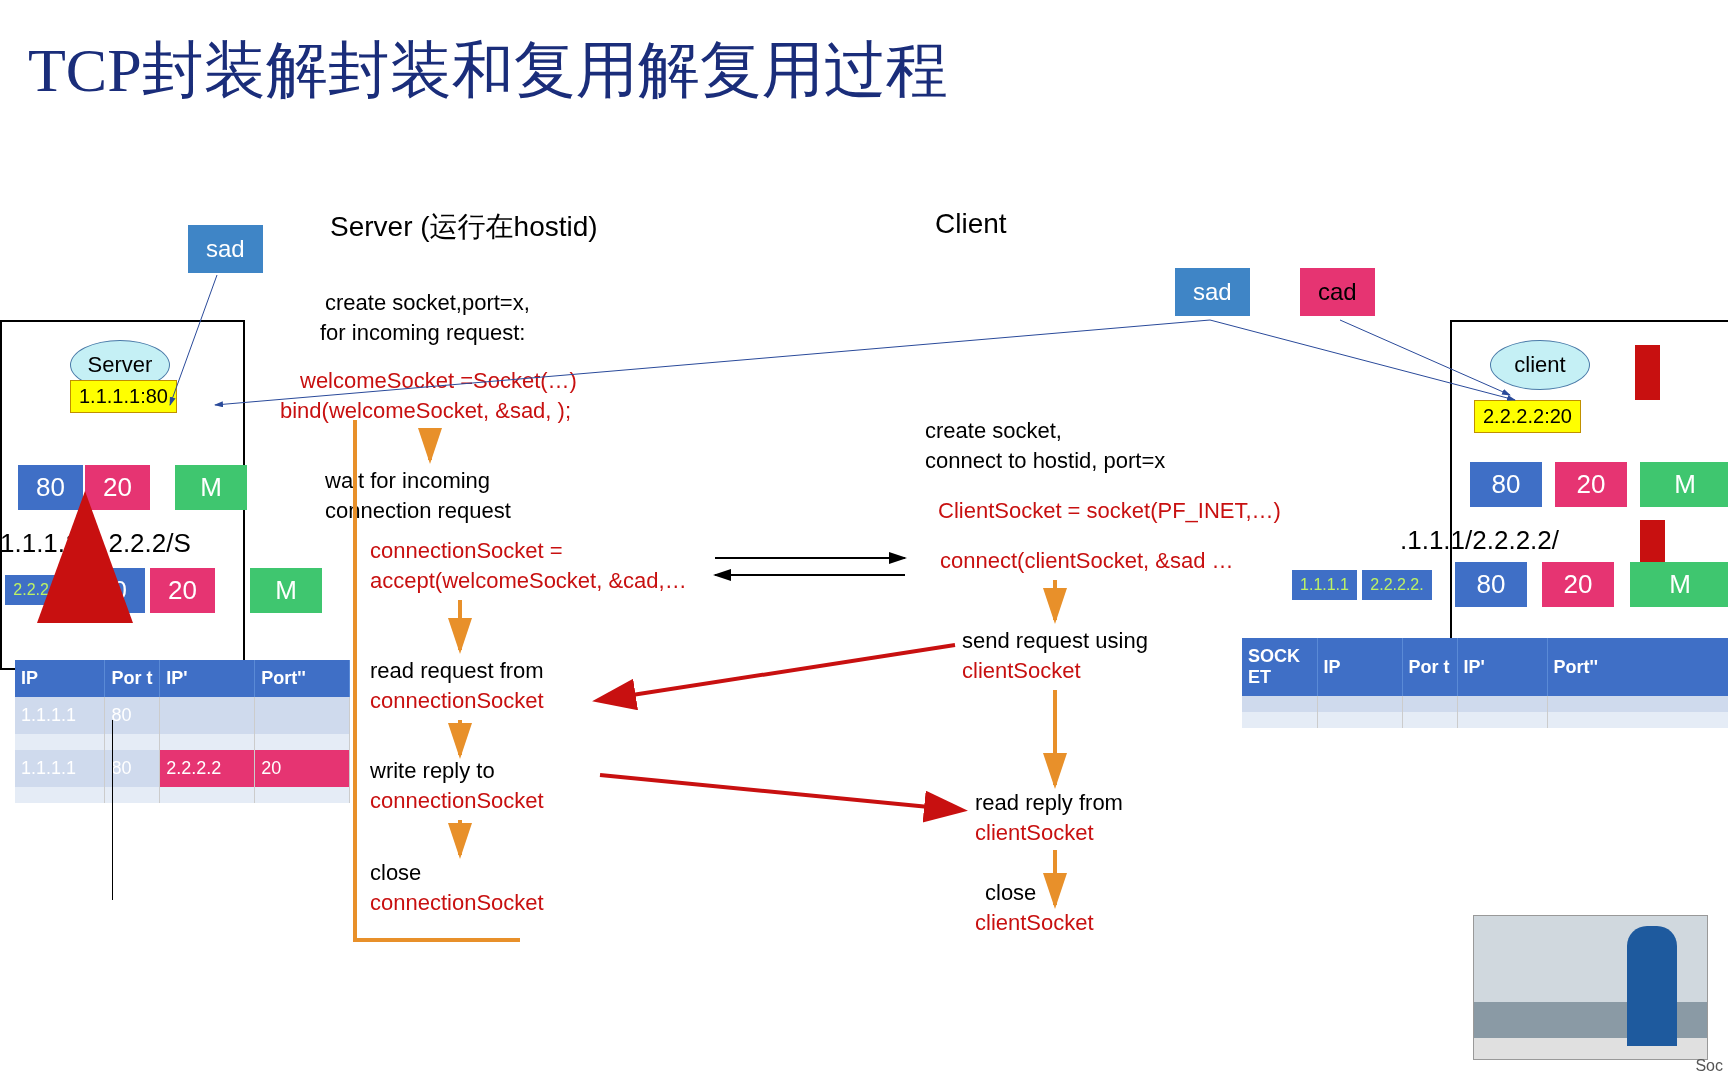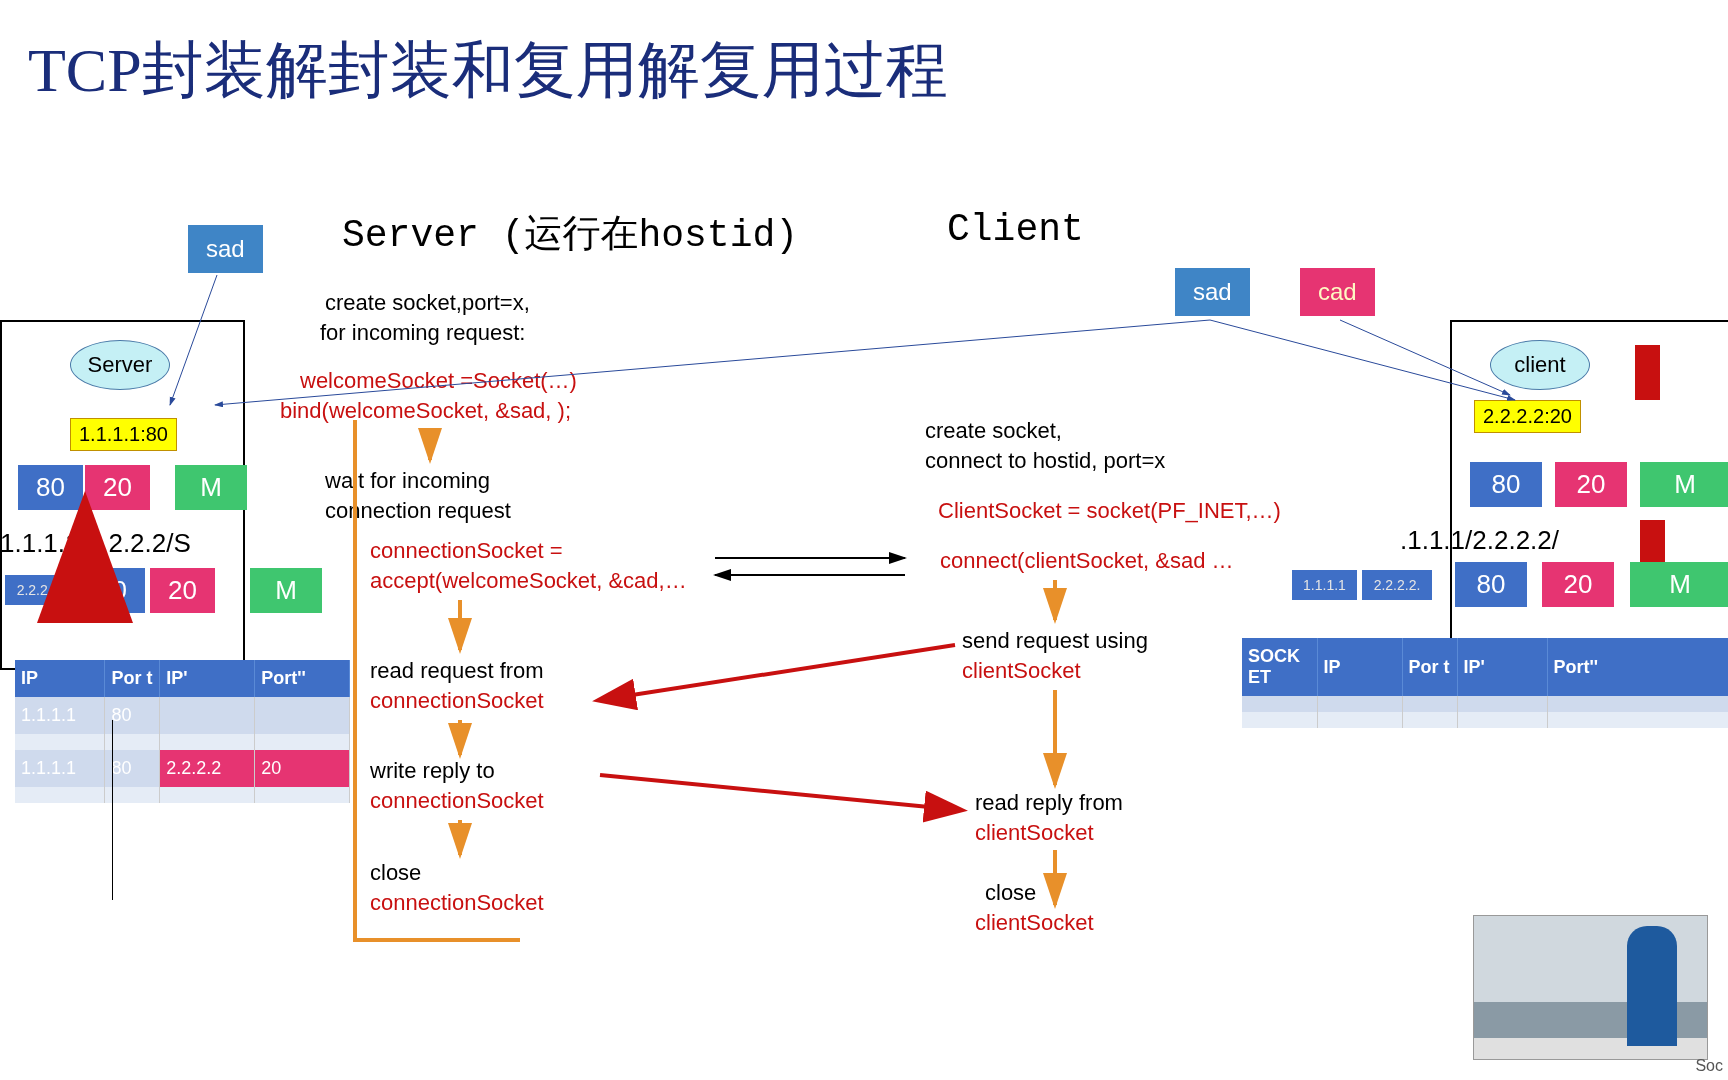--- a/index.html
+++ b/index.html
@@ -1,29 +1,29 @@
 <!DOCTYPE html>
 <html><head>
 <meta charset="utf-8">
 <style>
 * { margin:0; padding:0; box-sizing:border-box; }
 body { width:1728px; height:1080px; background:#fff; position:relative; font-family:Arial,sans-serif; overflow:hidden; }
 .title { position:absolute; top:28px; left:28px; font-size:62px; color:#1a2d7a; font-family:"SimSun","Songti SC",serif; }
-.hdr { position:absolute; font-size:38px; font-family:Liberation Mono, monospace;margin-left:12px; }
+.hdr { position:absolute; font-size:28px; font-family:Liberation Sans, sans-serif; }
 .box { position:absolute; display:flex; align-items:center; justify-content:center; }
 .sad { background:#3f85c6; color:#fff; font-size:24px; padding:10px 18px; }
-.cad { background:#e63472; color:#fef9c3; font-size:24px; padding:10px 18px; }
+.cad { background:#e63472; color:#000000; font-size:24px; padding:10px 18px; }
 .oval { background:#c5f0f5; border:1px solid #4a7aa8; border-radius:50%; width:100px; height:50px; font-size:22px; }
 .yellow { background:#ffff00; border:1px solid #c09000; font-size:20px; padding:4px 8px; }
 .outline { border:2px solid #000; background:#fff; }
 .blue { background:#3f6fc6; color:#fff; }
 .pink { background:#e63472; color:#fff; }
 .green { background:#3fc66f; color:#fff; }
 .chip { font-size:26px; height:45px; display:flex; align-items:center; justify-content:center; }
-.small { font-size:14px; background:#3f6fc6; color:#e5e5e5; height:30px; display:flex; align-items:center; justify-content:center; }
+.small { font-size:16px; background:#3f6fc6; color:#bef264; height:30px; display:flex; align-items:center; justify-content:center; }
 .txt { position:absolute; font-size:22px; }
 .red { color:#c81010; }
 .tbl { position:absolute; border-collapse:collapse; font-size:18px; }
 .tbl th { background:#3f6fc6; color:#fff; padding:8px 6px; text-align:left; border-right:1px solid #5a8ad6; }
 .tbl td { padding:8px 6px; border-right:1px solid #ccc; }
 .tbl tr:nth-child(odd) td { background:#e5ecf6; }
 .tbl tr:nth-child(even) td { background:#cfdaed; }
 .tbl .dark td { background:#3f6fc6; color:#fff; }
 .tbl .pinktd { background:#e63472 !important; color:#fff; }
 .tbl .redtd { background:#c81010 !important; color:#fff; }
@@ -36,21 +36,21 @@
 <body>
 
 <div class="title">TCP封装解封装和复用解复用过程</div>
 
 <div class="hdr" style="top:208px;left:330px">Server (运行在hostid)</div>
 <div class="hdr" style="top:208px;left:935px">Client</div>
 
 <div class="box sad" style="top:225px;left:188px">sad</div>
 <div class="box outline" style="top:320px;left:0;width:245px;height:350px;z-index:-1"></div>
 <div class="box oval" style="top:340px;left:70px">Server</div>
-<div class="box yellow" style="top:418px;left:70px">1.1.1.1:80</div>
+<div class="box yellow" style="top:380px;left:70px">1.1.1.1:80</div>
 <div class="box chip blue" style="top:465px;left:18px;width:65px">80</div>
 <div class="box chip pink" style="top:465px;left:85px;width:65px">20</div>
 <div class="box chip green" style="top:465px;left:175px;width:72px">M</div>
 <div class="txt" style="top:528px;left:0;font-size:26px">1.1.1.1/2.2.2.2/S</div>
 <div class="box small" style="top:575px;left:5px;width:70px">2.2.2.2.</div>
 <div class="box chip blue" style="top:568px;left:80px;width:65px">80</div>
 <div class="box chip pink" style="top:568px;left:150px;width:65px">20</div>
 <div class="box chip green" style="top:568px;left:250px;width:72px">M</div>
 
 <div class="box sad" style="top:268px;left:1175px">sad</div>

